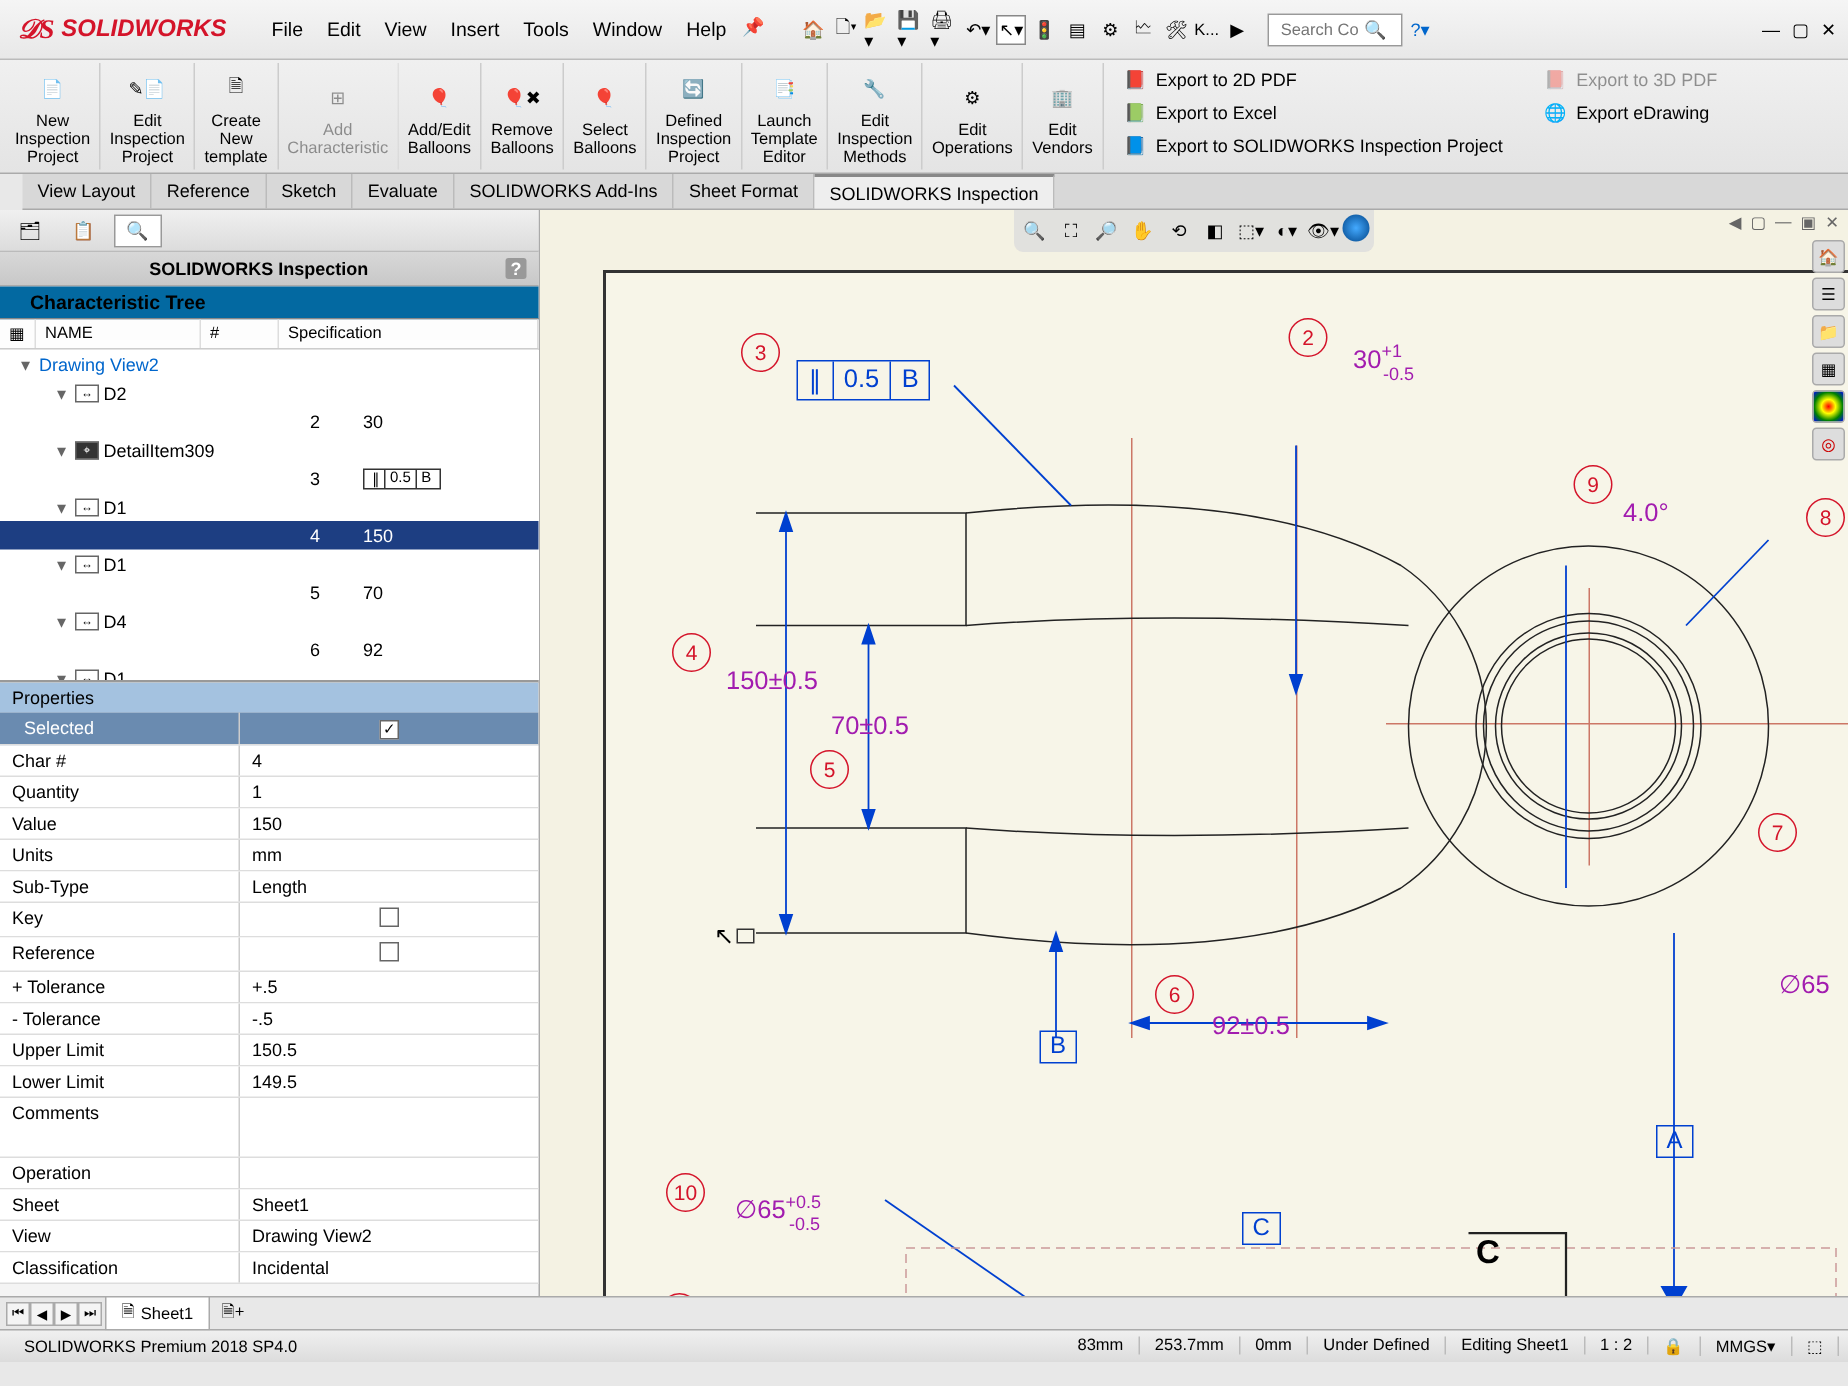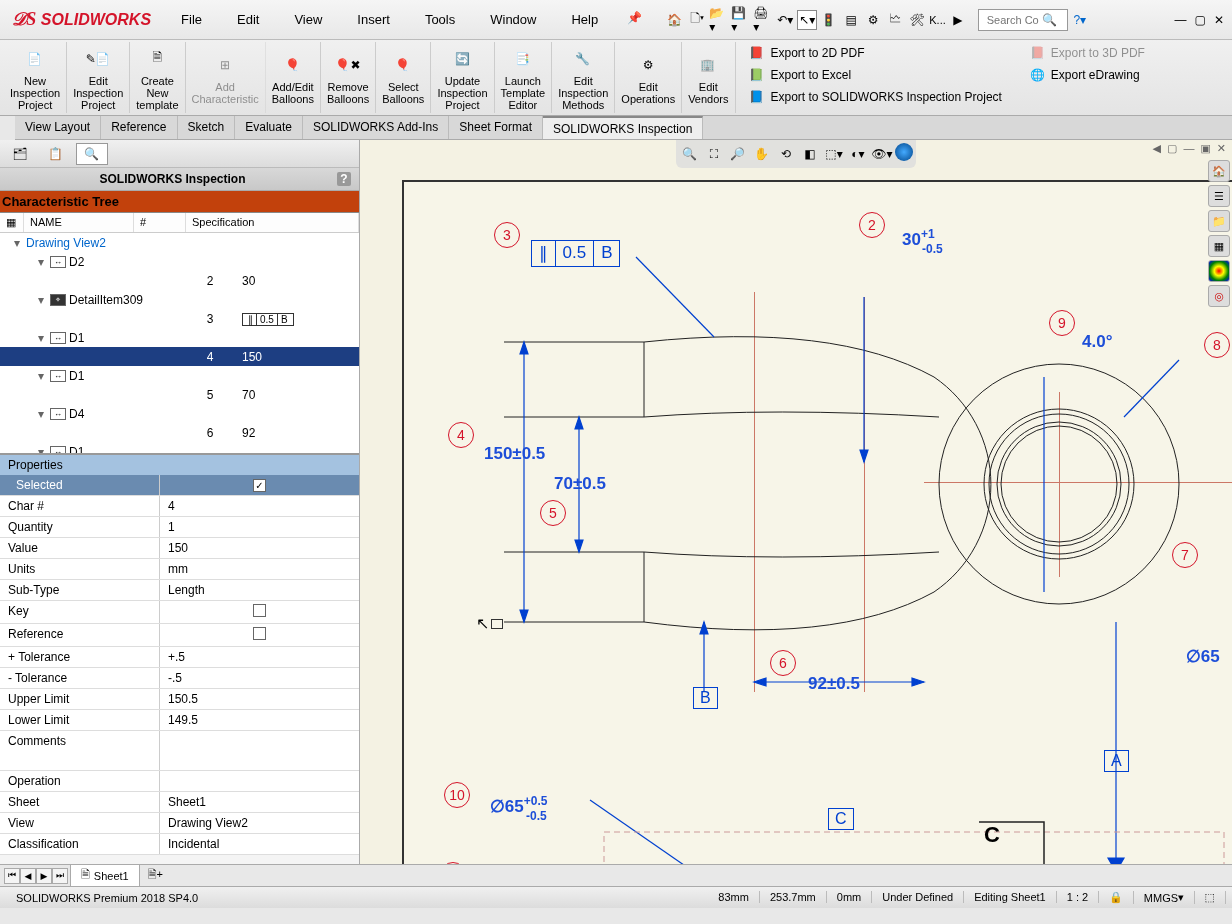--- a/index.html
+++ b/index.html
@@ -2,21 +2,21 @@
 <html><head>
 <meta charset="utf-8">
 <style>
 * { box-sizing: border-box; margin: 0; padding: 0; font-family: "Segoe UI", Tahoma, sans-serif; }
 body { width: 1232px; height: 924px; background: #e8e8e8; overflow: hidden; font-size: 12px; }
 
 
 .titlebar { height: 40px; background: linear-gradient(#f5f5f5, #e8e8e8); border-bottom: 1px solid #bbb; display: flex; align-items: center; padding: 0 0; }
 .logo { font-weight: bold; font-style: italic; color: #d4142a; font-size: 16px; padding: 0 12px; display: flex; align-items: center; }
 .logo-ds { font-size: 18px; font-family: serif; }
-.menubar { display: flex; gap: 19px; margin-left: 10px; }
+.menubar { display: flex; gap: 0; margin-left: 10px; }
 .menu-item { padding: 4px 8px; cursor: pointer; font-size: 13px; }
 .toolbar-icons { display: flex; gap: 2px; margin-left: 20px; align-items: center; }
 .toolbar-icon { width: 20px; height: 20px; display: flex; align-items: center; justify-content: center; cursor: pointer; }
 .search-box { margin-left: 8px; display: flex; align-items: center; border: 1px solid #999; background: white; height: 22px; padding: 0 4px; width: 90px; }
 .search-box input { border: none; outline: none; width: 60px; font-size: 11px; text-align: center; }
 .window-controls { margin-left: auto; display: flex; gap: 8px; padding-right: 8px; }
 
 
 .ribbon { height: 76px; background: linear-gradient(#f0f0f0, #e4e4e4); border-bottom: 1px solid #aaa; display: flex; padding: 2px 4px; }
 .ribbon-group { display: flex; flex-direction: column; align-items: center; padding: 2px 6px; border-right: 1px solid #ccc; cursor: pointer; text-align: center; justify-content: center; }
@@ -36,21 +36,21 @@
 .main { display: flex; height: 724px; }
 .left-panel { width: 360px; background: #f4f4f4; border-right: 1px solid #aaa; display: flex; flex-direction: column; }
 
 .panel-tabs { height: 28px; background: linear-gradient(#f0f0f0,#dcdcdc); display: flex; align-items: center; padding: 0 4px; gap: 4px; border-bottom: 1px solid #bbb; }
 .panel-tab { width: 32px; height: 22px; border: 1px solid transparent; display: flex; align-items: center; justify-content: center; cursor: pointer; }
 .panel-tab.active { background: #fff; border-color: #999; }
 
 .panel-header { background: linear-gradient(#d8d8d8,#c8c8c8); padding: 4px 8px; font-weight: bold; text-align: center; border-bottom: 1px solid #aaa; }
 .help-badge { float: right; background: #999; color: white; width: 14px; text-align: center; border-radius: 2px; }
 
-.section-header { background: #c2410c; padding: 3px 2px; font-weight: bold; font-size: 13px; border-bottom: 1px solid #888; }
+.section-header { background: #0369a1; padding: 3px 20px; font-weight: bold; font-size: 13px; border-bottom: 1px solid #888; }
 
 .tree-header { display: flex; background: #fdfdfd; border-bottom: 1px solid #ccc; font-size: 11px; }
 .tree-col { padding: 3px 6px; border-right: 1px solid #ddd; }
 .col-icon { width: 24px; }
 .col-name { width: 110px; }
 .col-num { width: 52px; }
 .col-spec { flex: 1; }
 
 .tree-body { flex: 0 0 220px; overflow-y: auto; background: white; font-size: 12px; position: relative; }
 .tree-row { display: flex; align-items: center; height: 19px; padding-left: 4px; }
@@ -75,21 +75,21 @@
 
 
 .canvas-area { flex: 1; background: #f4f2e3; position: relative; overflow: hidden; }
 .view-toolbar { position: absolute; top: 0; left: 50%; transform: translateX(-50%); display: flex; gap: 2px; background: rgba(220,220,220,0.8); padding: 3px; border-radius: 0 0 6px 6px; z-index: 5;}
 .view-btn { width: 22px; height: 22px; display: flex; align-items: center; justify-content: center; cursor: pointer; }
 .canvas-right-bar { position: absolute; right: 0; top: 20px; width: 24px; display: flex; flex-direction: column; gap: 3px; z-index:5;}
 .right-bar-btn { width: 22px; height: 22px; background: #ddd; border: 1px solid #aaa; border-radius: 3px; cursor: pointer; display:flex; align-items:center; justify-content:center; font-size:11px;}
 
 .drawing-frame { position: absolute; left: 42px; top: 40px; right: -50px; bottom: -30px; border: 2px solid #333; background: #f7f5e8; }
 .balloon { position: absolute; width: 26px; height: 26px; border: 1.5px solid #d4142a; border-radius: 50%; color: #d4142a; display: flex; align-items: center; justify-content: center; font-size: 14px; font-weight: normal; }
-.dim-text { position: absolute; color: #1d4ed8; font-size: 17px; font-family: Arial; font-weight: bold; }
+.dim-text { position: absolute; color: #a21caf; font-size: 17px; font-family: Arial; }
 .datum-box { position: absolute; border: 1.5px solid #0040d0; color: #0040d0; padding: 1px 6px; font-size: 16px; }
 .centerline { position: absolute; background: #cc7766; }
 
 
 .sheet-tabs { height: 22px; background: #e8e8e8; border-top: 1px solid #aaa; display: flex; align-items: center; padding: 0 4px; gap: 2px; font-size: 11px; }
 .sheet-nav { display: flex; gap: 0; }
 .sheet-nav-btn { width: 16px; height: 16px; border: 1px solid #aaa; background: #f4f4f4; display: flex; align-items: center; justify-content: center; font-size: 9px; cursor: pointer; }
 .sheet-tab { background: white; border: 1px solid #aaa; padding: 1px 10px; display: flex; align-items: center; gap: 4px; }
 
 .statusbar { height: 22px; background: linear-gradient(#f0f0f0,#dcdcdc); border-top: 1px solid #aaa; display: flex; align-items: center; font-size: 11px; padding: 0 6px; }
@@ -175,21 +175,21 @@
       <div class="ribbon-label" style="white-space:pre-line">Remove
 Balloons</div>
     </div>
   <div class="ribbon-group">
       <div class="ribbon-icon">🎈</div>
       <div class="ribbon-label" style="white-space:pre-line">Select
 Balloons</div>
     </div>
   <div class="ribbon-group">
       <div class="ribbon-icon">🔄</div>
-      <div class="ribbon-label" style="white-space:pre-line">Update
+      <div class="ribbon-label" style="white-space:pre-line">Defined
 Inspection
 Project</div>
     </div>
   <div class="ribbon-group">
       <div class="ribbon-icon">📑</div>
       <div class="ribbon-label" style="white-space:pre-line">Launch
 Template
 Editor</div>
     </div>
   <div class="ribbon-group">

